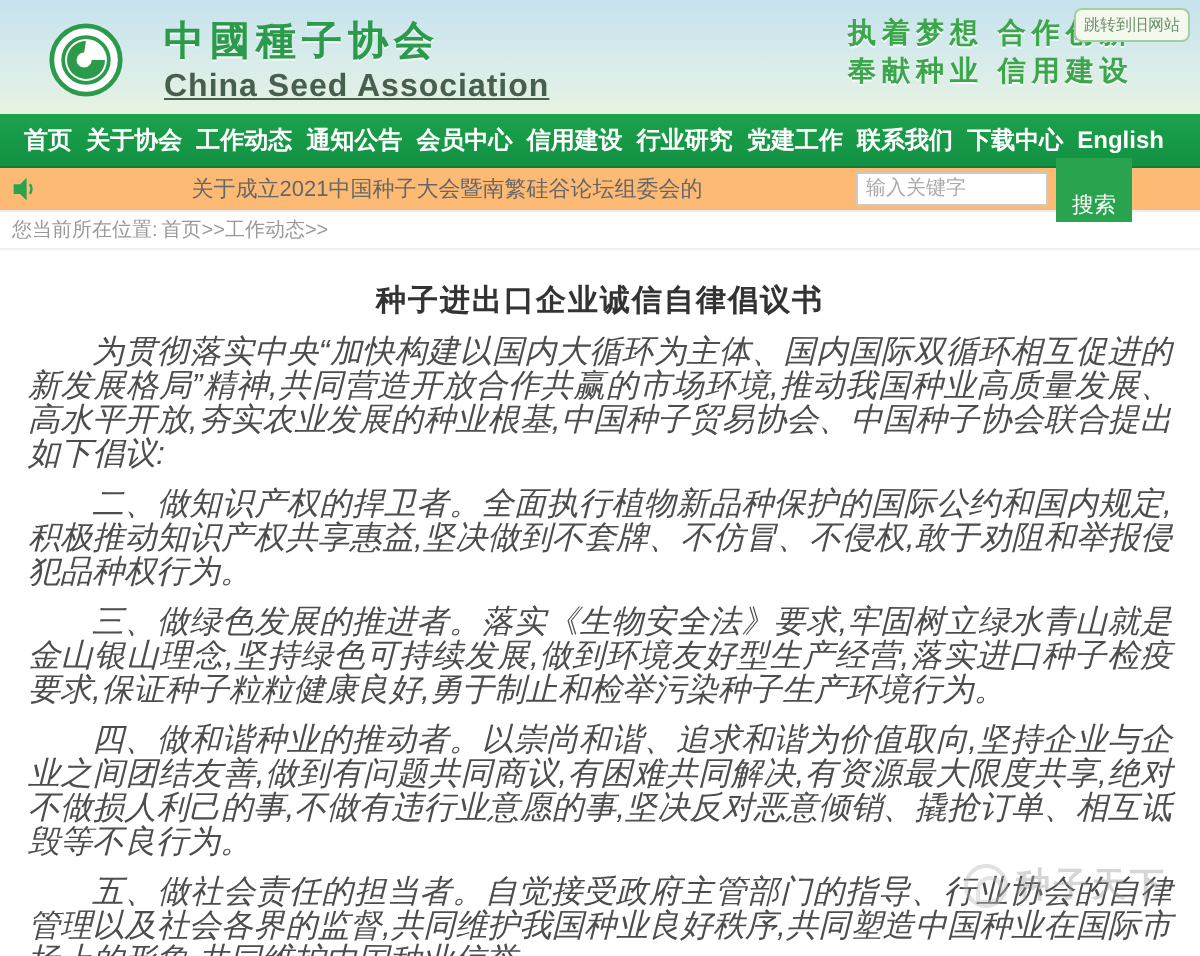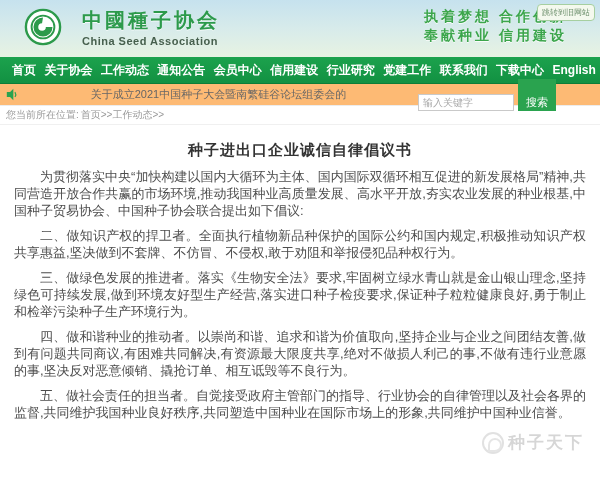--- a/index.html
+++ b/index.html
@@ -13,57 +13,57 @@
     background:linear-gradient(180deg,#c6e2ee 0%,#d9ecea 55%,#e7f3e2 100%); overflow:hidden; }
   .site-header .hills { position:absolute; left:0; right:0; bottom:0; height:24px;
     background:
       radial-gradient(55% 160% at 12% 210%, #9ed287 59%, rgba(0,0,0,0) 60%),
       radial-gradient(65% 170% at 82% 225%, #8aca74 59%, rgba(0,0,0,0) 60%),
       radial-gradient(95% 200% at 45% 260%, #c2e3a4 59%, rgba(0,0,0,0) 60%); }
   .logo-block { position:absolute; left:24px; top:7px; display:flex; align-items:center; gap:20px; }
   .logo-emblem { width:38px; height:38px; }
   .logo-title { font-size:20px; font-weight:bold; color:#2c9a4b; letter-spacing:3px;
     font-family:"DejaVu Serif","Liberation Serif",serif; text-shadow:0 1px 0 rgba(255,255,255,.7); }
-  .logo-sub { font-size:11px; font-weight:bold; color:#47604e; letter-spacing:.5px; margin-top:1px; }
+  .logo-sub { font-size:16px; font-weight:bold; color:#47604e; letter-spacing:.5px; margin-top:1px;text-decoration:underline; }
   .slogan { position:absolute; left:424px; top:7px; text-align:center; font-weight:bold;
     font-size:14px; color:#3ca64c; letter-spacing:3px; line-height:19px;
     text-shadow:0 1px 0 rgba(255,255,255,.8); }
   .old-site-btn { position:absolute; right:5px; top:4px; font-size:8px; color:#6c8f6c;
     background:#f4f9ee; border:1px solid #a6cfa0; border-radius:4px; padding:2px 4px; cursor:pointer; }
 
   
   .main-nav { height:27px; background:linear-gradient(180deg,#1ca24d 0%,#129142 100%);
-    display:flex; align-items:center; justify-content:space-between; padding:0 4px 0 12px;
+    display:flex; align-items:center; justify-content:space-between; padding:0 18px 0 12px;
     border-bottom:1px solid #0d7d38; }
   .main-nav a { color:#fff; font-size:12px; font-weight:bold; text-decoration:none; white-space:nowrap; }
 
   
   .announce { height:22px; display:flex; align-items:center; background:#fdba74;
     border-bottom:1px solid #ececec; padding:0 6px; }
   .speaker-icon { width:13px; height:13px; flex:0 0 auto; }
   .ticker { flex:1; text-align:center; font-size:11px; color:#666; white-space:nowrap;
     overflow:hidden; cursor:pointer; }
-  .search-box { display:flex; align-items:flex-end; margin-right:38px; }
+  .search-box { display:flex; align-items:center; margin-right:28px; }
   .search-box input { width:96px; height:17px; border:1px solid #c9c9c9; font-size:10px;
     padding:0 4px; color:#444; outline:none; }
   .search-box input::placeholder { color:#aaa; }
   .search-box button { height:19px; margin-left:4px; background:#2aa34f; color:#fff;
     border:none; font-size:11px; padding:16px 8px; cursor:pointer; }
 
   
   .breadcrumb { height:19px; display:flex; align-items:center; padding:0 6px;
     font-size:10px; color:#999; border-bottom:1px solid #f0f0f0; }
   .breadcrumb .path { color:#999; cursor:pointer; margin-left:2px; }
 
   
   .article { position:relative; padding:8px 14px 0 14px; }
   .article h1 { text-align:center; font-size:15px; font-weight:bold; color:#333;
     margin:8px 0 4px 0; letter-spacing:1px; }
-  .article p { font-size:13px; line-height:17px; color:#4d4d4d; text-align:justify;
-    text-indent:2em; margin:8px 0; }
+  .article p { font-size:16px; line-height:17px; color:#4d4d4d; text-align:justify;
+    text-indent:2em; margin:8px 0;font-style:italic; }
 
   
   .watermark { position:absolute; right:16px; bottom:24px; display:flex; align-items:center;
     gap:4px; opacity:.4; pointer-events:none; }
   .watermark .wm-circle { width:22px; height:22px; border:2px solid #b5b5b5; border-radius:50%;
     position:relative; }
   .watermark .wm-circle::after { content:""; position:absolute; left:4px; top:4px; width:10px;
     height:10px; border:2px solid #c0c0c0; border-radius:50% 50% 50% 0; }
   .watermark .wm-text { font-size:17px; color:#9a9a9a; letter-spacing:2px; font-weight:bold; }
 </style>

